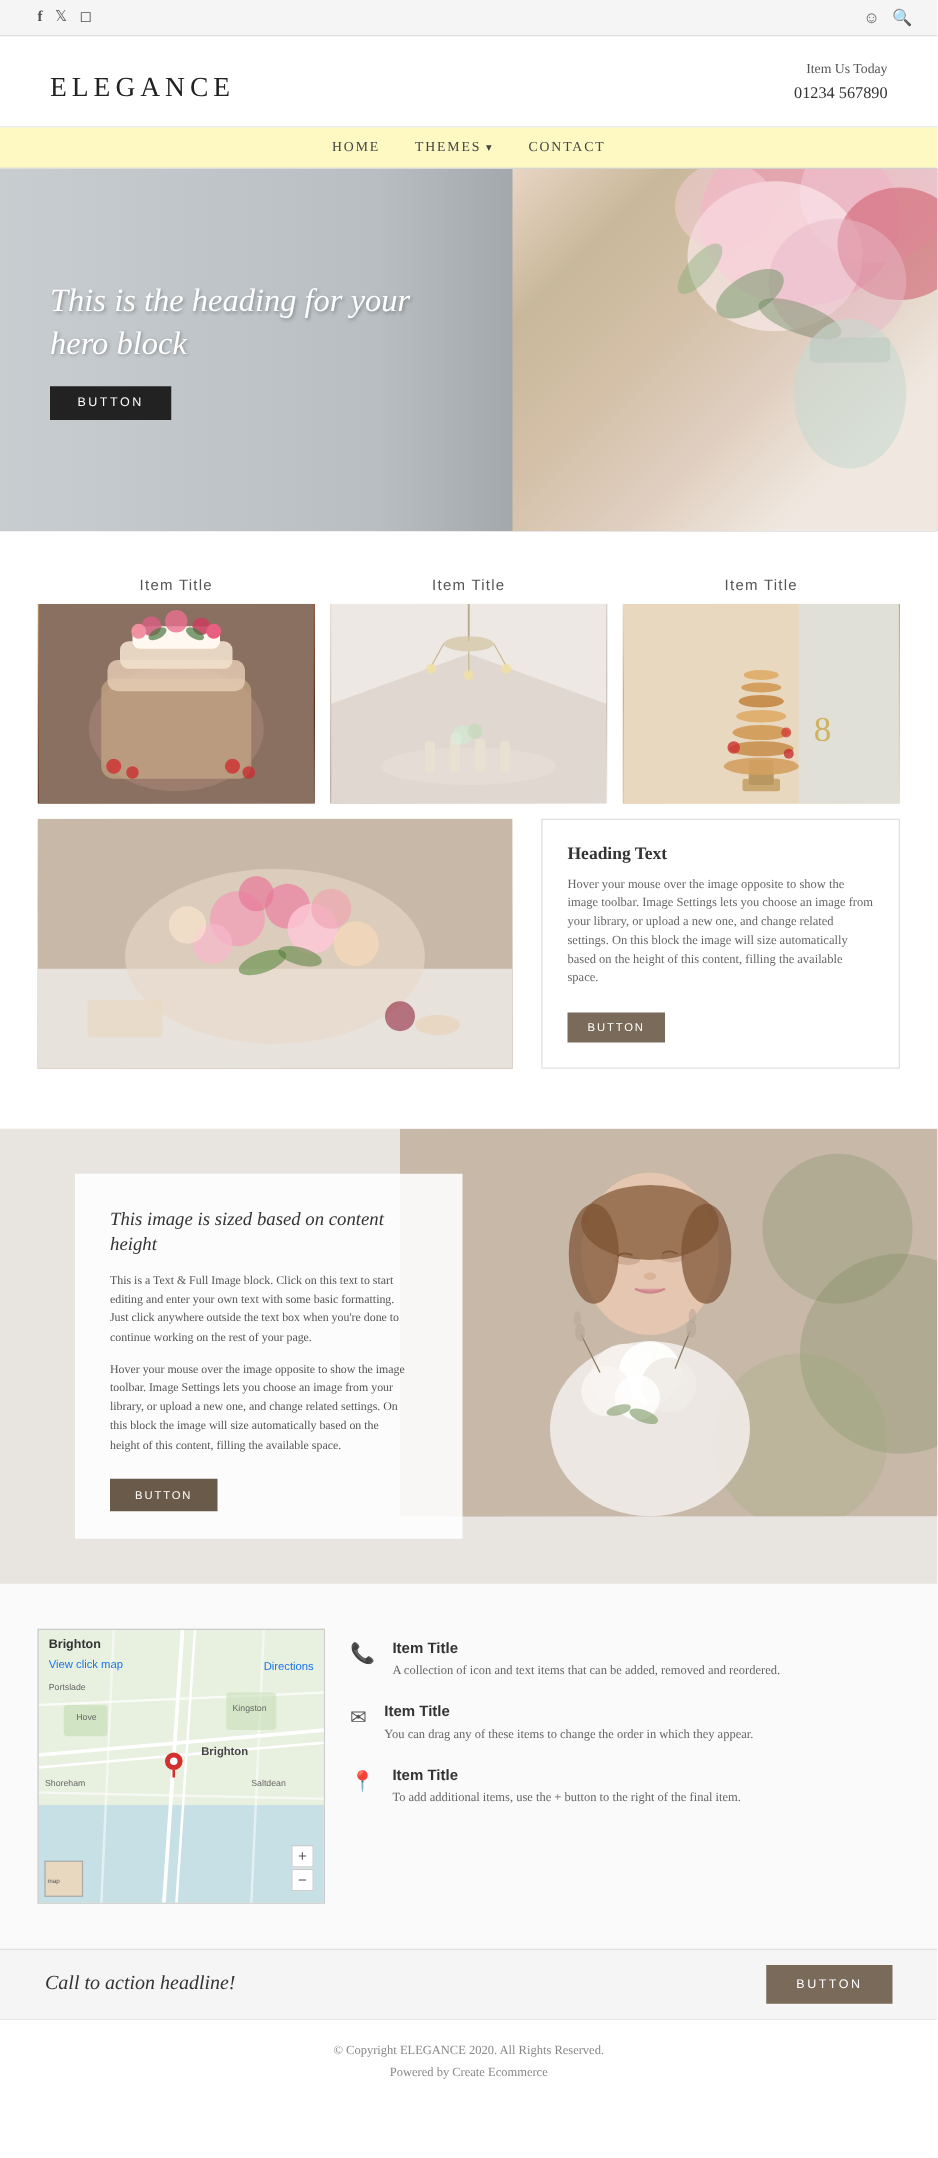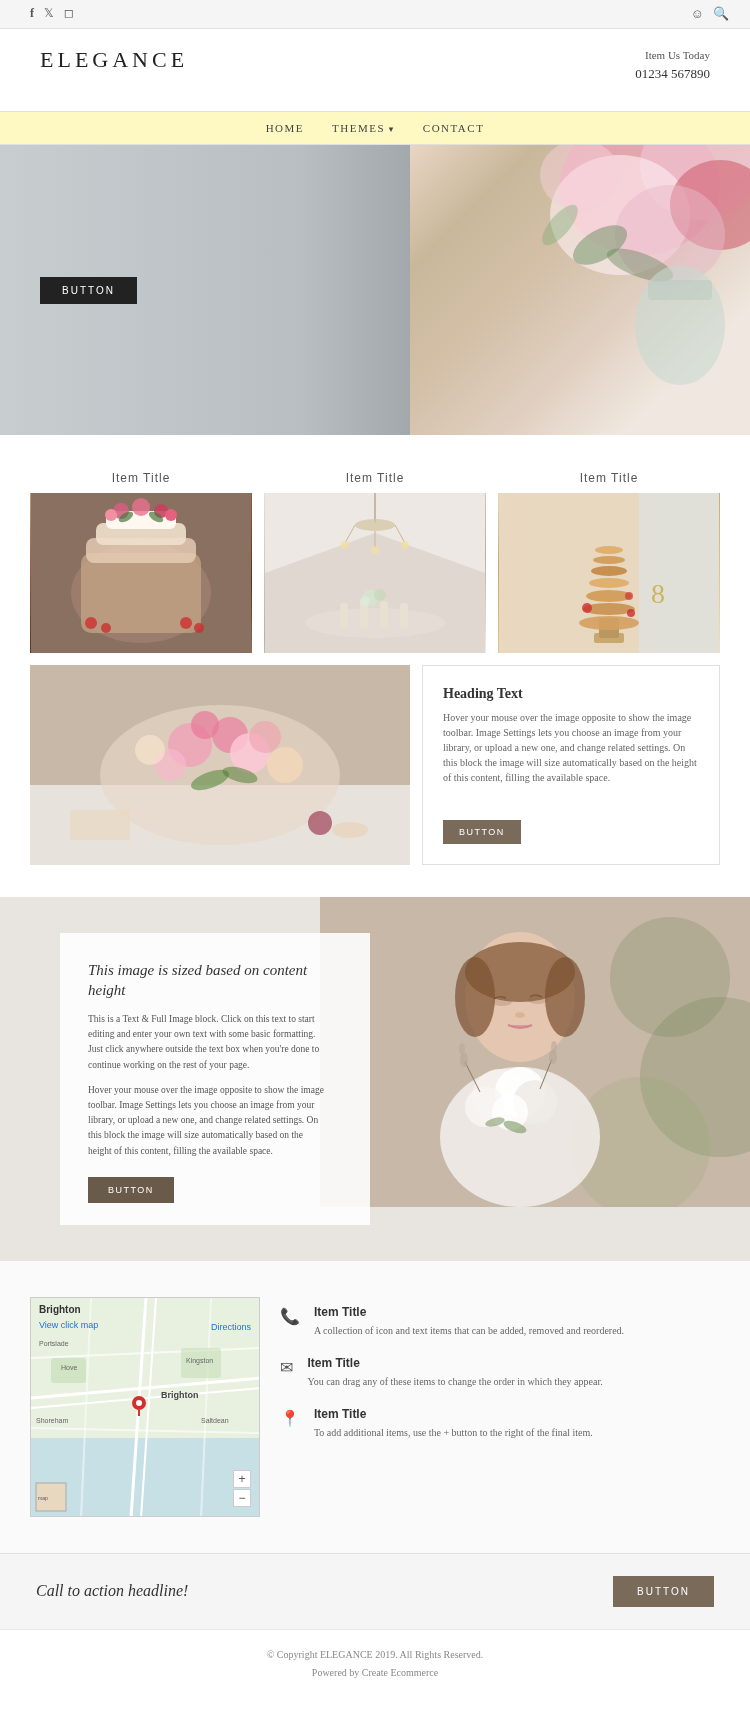--- a/index.html
+++ b/index.html
@@ -15,22 +15,22 @@
       border-bottom: 1px solid #e0e0e0;
     }
     .top-bar-social { display: flex; gap: 10px; }
     .top-bar-icons { display: flex; gap: 10px; }
     .social-icon, .top-icon { font-size: 13px; color: #555; cursor: pointer; }
 
     
     .header {
       display: flex;
       justify-content: space-between;
-      align-items: flex-start;
-      padding: 18px 40px 28px 40px;
+      align-items: flex-end;
+      padding: 18px 40px 18px 40px;
       border-bottom: 1px solid #e0e0e0;
     }
     .logo { font-family: 'Georgia', serif; font-size: 22px; letter-spacing: 4px; font-weight: normal; color: #222; }
     .call-info { text-align: right; font-size: 11px; color: #555; line-height: 1.5; }
     .call-info span { display: block; font-size: 13px; color: #333; }
 
     
     .nav {
       display: flex;
       justify-content: center;
@@ -134,22 +134,22 @@
     }
     .donut-img {
       width: 100%;
       height: 160px;
       background: linear-gradient(160deg, #e8d8c0 0%, #c8a870 30%, #d8b880 50%, #e0c890 70%, #f0e0c8 100%);
     }
 
     
     .second-row {
       display: flex;
-      gap: 12px;
-      margin-bottom: 12px;
+      gap: 23px;
+      margin-bottom: 28px;
     }
     .big-image {
       flex: 0 0 380px;
       height: 200px;
       background: linear-gradient(160deg, #f0e8e0 0%, #d8ccc0 20%, #e8d8c8 40%, #c8b8a8 70%, #b8a898 100%);
       overflow: hidden;
       position: relative;
     }
     .text-box {
       flex: 1;
@@ -263,21 +263,21 @@
     .contact-item { display: flex; gap: 14px; align-items: flex-start; }
     .contact-icon { font-size: 16px; color: #555; margin-top: 2px; flex-shrink: 0; }
     .contact-item-title { font-size: 12px; font-weight: bold; color: #333; margin-bottom: 4px; font-family: sans-serif; }
     .contact-item-text { font-size: 10px; color: #666; line-height: 1.5; }
 
     
     .cta-section {
       display: flex;
       justify-content: space-between;
       align-items: center;
-      padding: 22px 36px;
+      padding: 12px 36px;
       background: #f5f5f5;
       border-top: 1px solid #e0e0e0;
     }
     .cta-text { font-size: 16px; font-style: italic; color: #333; }
     .cta-button {
       background: #7a6a5a;
       color: #fff;
       border: none;
       padding: 10px 24px;
       font-size: 10px;
@@ -341,20 +341,21 @@
 
       <ellipse cx="160" cy="120" rx="30" ry="15" fill="#6a9060" opacity="0.5" transform="rotate(-30 160 120)"></ellipse>
       <ellipse cx="200" cy="140" rx="35" ry="12" fill="#5a8050" opacity="0.4" transform="rotate(20 200 140)"></ellipse>
       <ellipse cx="120" cy="100" rx="25" ry="10" fill="#7aaa70" opacity="0.4" transform="rotate(-50 120 100)"></ellipse>
 
       <ellipse cx="240" cy="200" rx="45" ry="60" fill="#c8d8d0" opacity="0.6"></ellipse>
       <rect x="208" y="155" width="64" height="20" rx="4" fill="#b8c8c0" opacity="0.5"></rect>
     </svg>
   </div>
   <div class="hero-content">
+    <div class="hero-heading">This is the heading for your hero block</div>
     <button class="hero-button">BUTTON</button>
   </div>
 </div>
 
 <div class="items-section">
   <div class="items-row">
     <div class="item-col">
       <div class="item-title">Item Title</div>
       <div class="item-image">
         <div class="cake-img">
@@ -604,15 +605,15 @@
     </div>
   </div>
 </div>
 
 <div class="cta-section">
   <div class="cta-text">Call to action headline!</div>
   <button class="cta-button">BUTTON</button>
 </div>
 
 <div class="footer">
-  <div>© Copyright ELEGANCE 2019. All Rights Reserved.</div>
+  <div>© Copyright ELEGANCE 2020. All Rights Reserved.</div>
   <div>Powered by Create Ecommerce</div>
 </div>
 
 </body></html>

